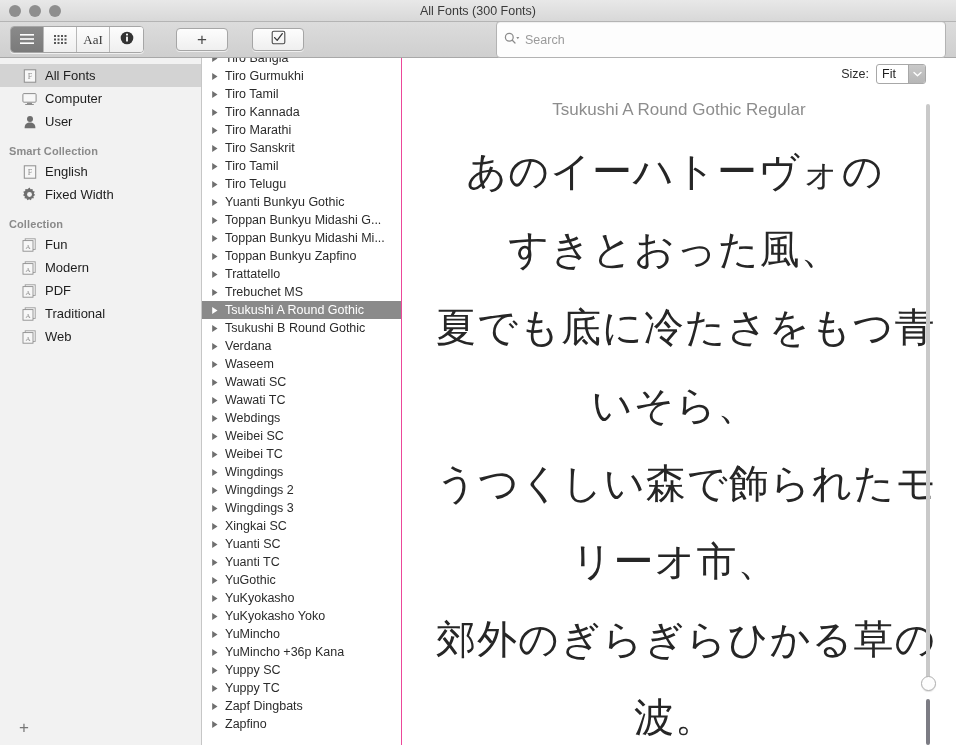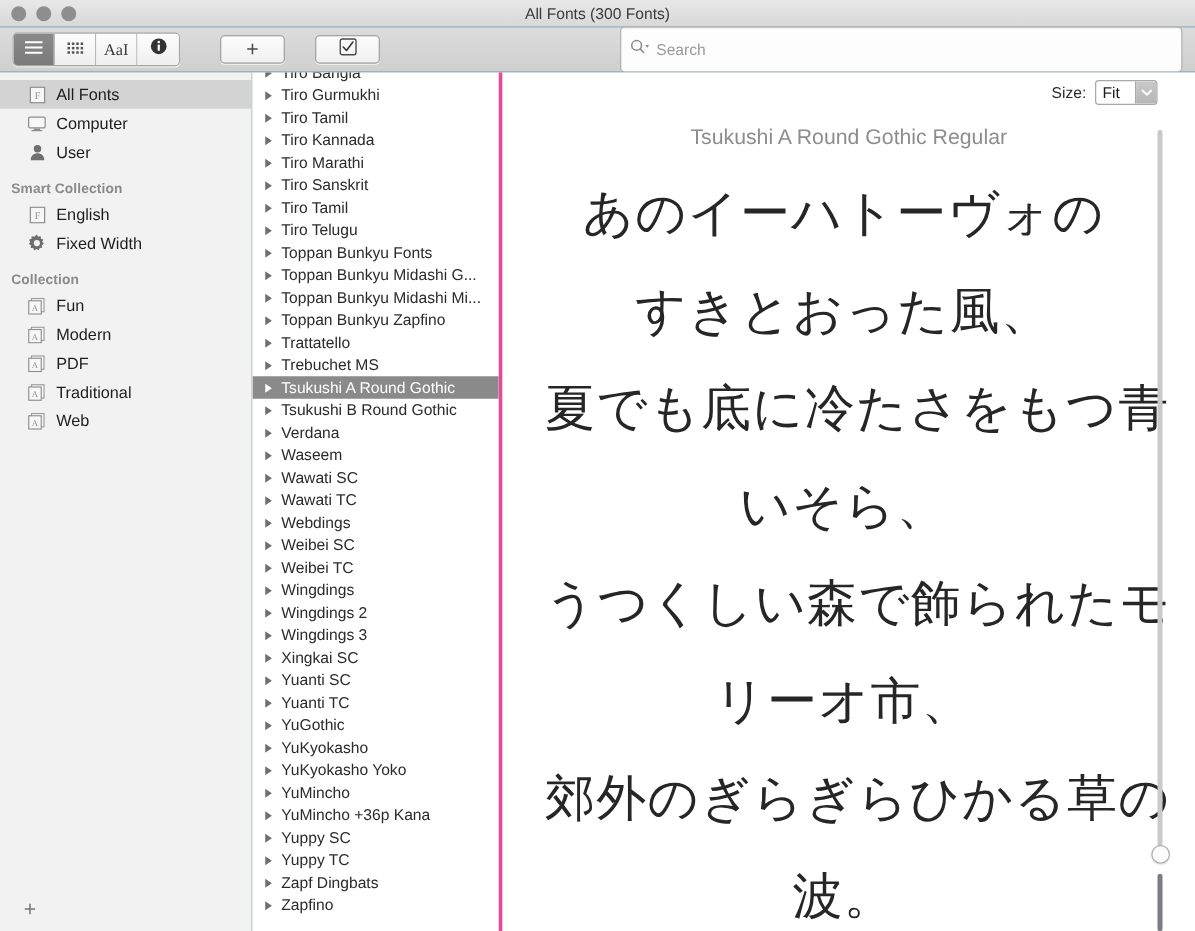--- a/index.html
+++ b/index.html
@@ -7,21 +7,21 @@
     width: 956px; height: 745px;
     font-family: "Liberation Sans", sans-serif;
     overflow: hidden;
     background: #ffffff;
     -webkit-font-smoothing: antialiased;
   }
   #window {
     position: relative;
     width: 956px; height: 745px;
     display: flex; flex-direction: column;
-    background: #7dd3fc;
+    background: #7f1d1d;
     overflow: hidden;
   }
 
   
   #titlebar {
     height: 22px;
     flex: 0 0 22px;
     background: linear-gradient(to bottom, #e8e8e8 0%, #d8d8d8 100%);
     border-bottom: 1px solid #b4b4b4;
     position: relative;
@@ -131,21 +131,21 @@
     position: absolute; left: 14px; bottom: 8px;
     width: 20px; height: 20px;
     display: flex; align-items: center; justify-content: center;
     font-size: 17px; color: #777; line-height: 1;
     cursor: default;
   }
 
   
   #fontlist-wrap {
     width: 200px; flex: 0 0 200px;
-    border-right: 3px solid #ec4899;
+    border-right: 1px solid #ec4899;
     background: #ffffff;
     overflow: hidden;
     position: relative;
   }
   #fontlist {
     position: absolute;
     top: -9px; left: 0; right: 0;
   }
   .font-row {
     height: 18px;
@@ -511,21 +511,21 @@
               </svg>
             </span>
             <span>Tiro Telugu</span>
           </div>
           <div class="font-row">
             <span class="disclosure" style="color: rgb(111, 111, 111);">
               <svg width="8" height="9" viewBox="0 0 8 9">
                 <path d="M1.2 0.9 L6.5 4.5 L1.2 8.1 Z" fill="currentColor"></path>
               </svg>
             </span>
-            <span>Toppan Bunkyu Fonts</span>
+            <span>Yuanti Bunkyu Gothic</span>
           </div>
           <div class="font-row">
             <span class="disclosure" style="color: rgb(111, 111, 111);">
               <svg width="8" height="9" viewBox="0 0 8 9">
                 <path d="M1.2 0.9 L6.5 4.5 L1.2 8.1 Z" fill="currentColor"></path>
               </svg>
             </span>
             <span>Toppan Bunkyu Midashi G...</span>
           </div>
           <div class="font-row">

